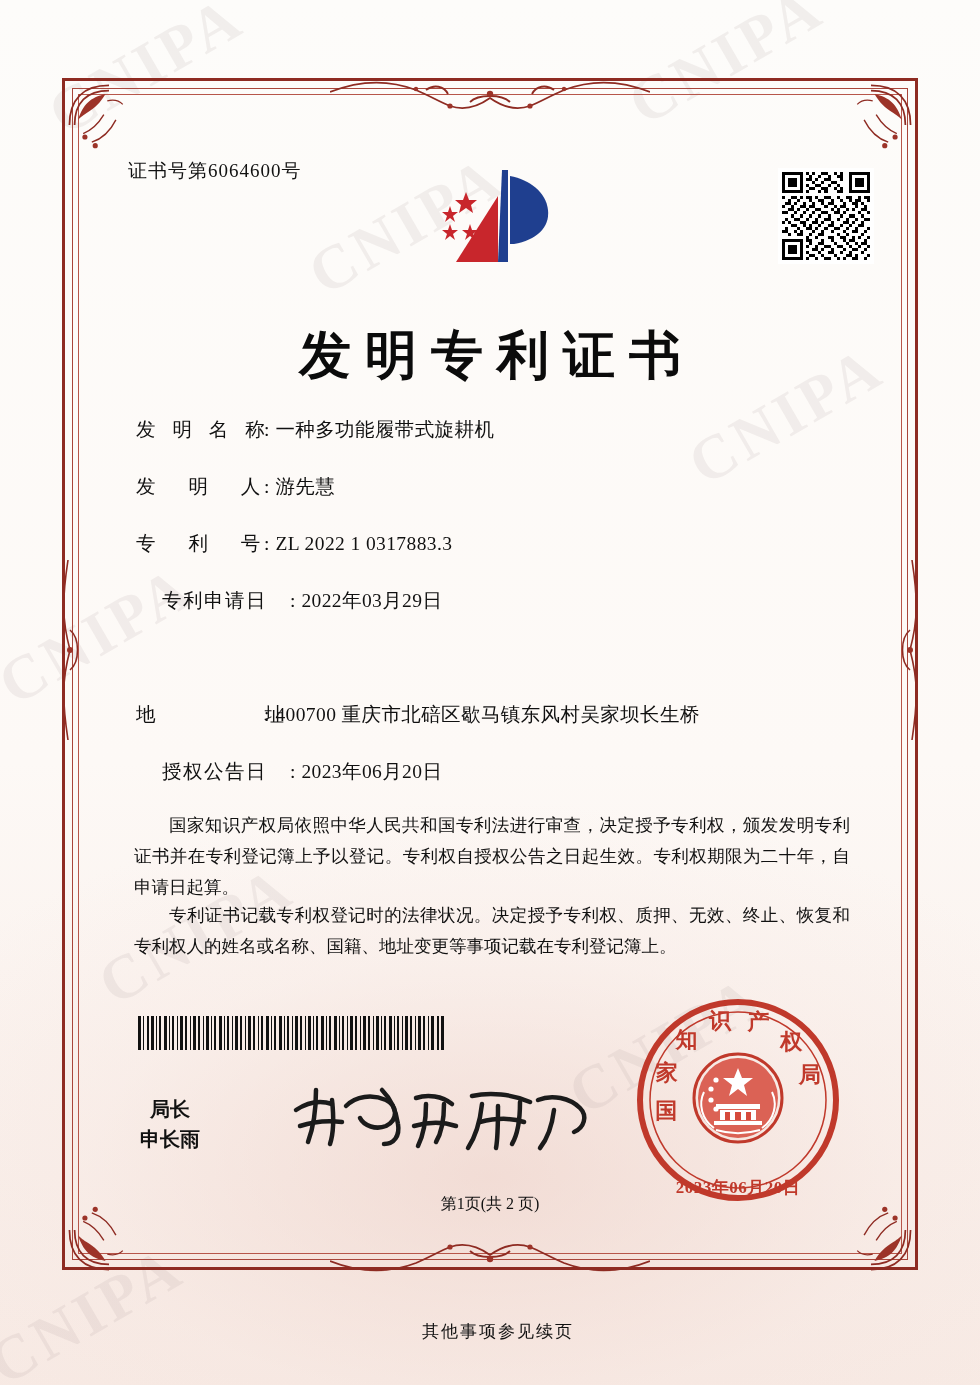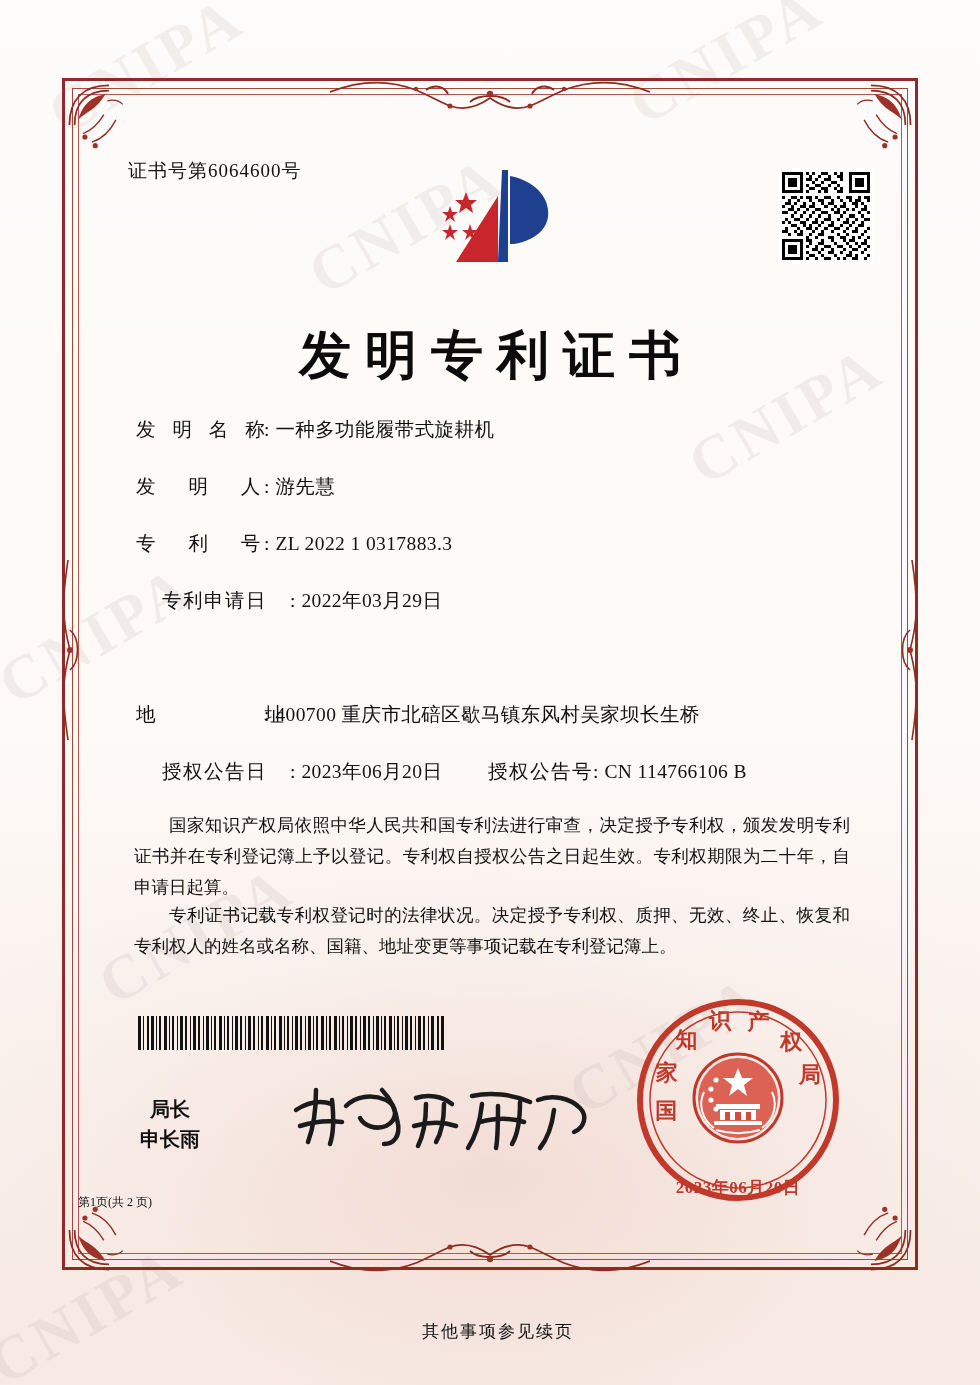--- a/index.html
+++ b/index.html
@@ -205,22 +205,22 @@
     color: #c0392b;
     font-weight: bold;
     letter-spacing: 0.5px;
   }
 
   #page-num {
     position: absolute;
     left: 0;
     right: 0;
     top: 1100px;
-    text-align: left;
-    font-size: 12px;
+    text-align: center;
+    font-size: 16px;
     color: #111;
   }
 
   #footer-note {
     position: absolute;
     left: 0;
     right: 0;
     top: 1320px;
     text-align: center;
     font-size: 17px;
@@ -612,23 +612,20 @@
     </div>
 
 
     <div class="field-row" style="top:607px;">
       <span class="field-label" style="letter-spacing:52px;">地 址</span><span class="field-colon">:</span><span class="field-value">400700 重庆市北碚区歇马镇东风村吴家坝长生桥</span>
     </div>
 
     <div class="field-row" style="top:664px;">
       <span class="field-label tight">授权公告日</span><span class="field-colon">:</span><span class="field-value">2023年06月20日</span>
     </div>
-    <div class="field-row" style="left:410px; top:664px;">
-      <span style="letter-spacing:1.5px;">授权公告号</span><span class="field-colon">:</span><span class="field-value">CN 114766106 B</span>
-    </div>
 
     <div class="para" style="top:716px;">国家知识产权局依照中华人民共和国专利法进行审查，决定授予专利权，颁发发明专利证书并在专利登记簿上予以登记。专利权自授权公告之日起生效。专利权期限为二十年，自申请日起算。</div>
     <div class="para" style="top:806px;">专利证书记载专利权登记时的法律状况。决定授予专利权、质押、无效、终止、恢复和专利权人的姓名或名称、国籍、地址变更等事项记载在专利登记簿上。</div>
 
     <div id="barcode">
       <svg viewBox="0 0 306 34" preserveAspectRatio="none" shape-rendering="crispEdges">
         <rect width="306" height="34" fill="transparent"></rect>
         <g fill="#111">
           <rect x="0" y="0" width="3" height="34"></rect>
             <rect x="5" y="0" width="1" height="34"></rect>

